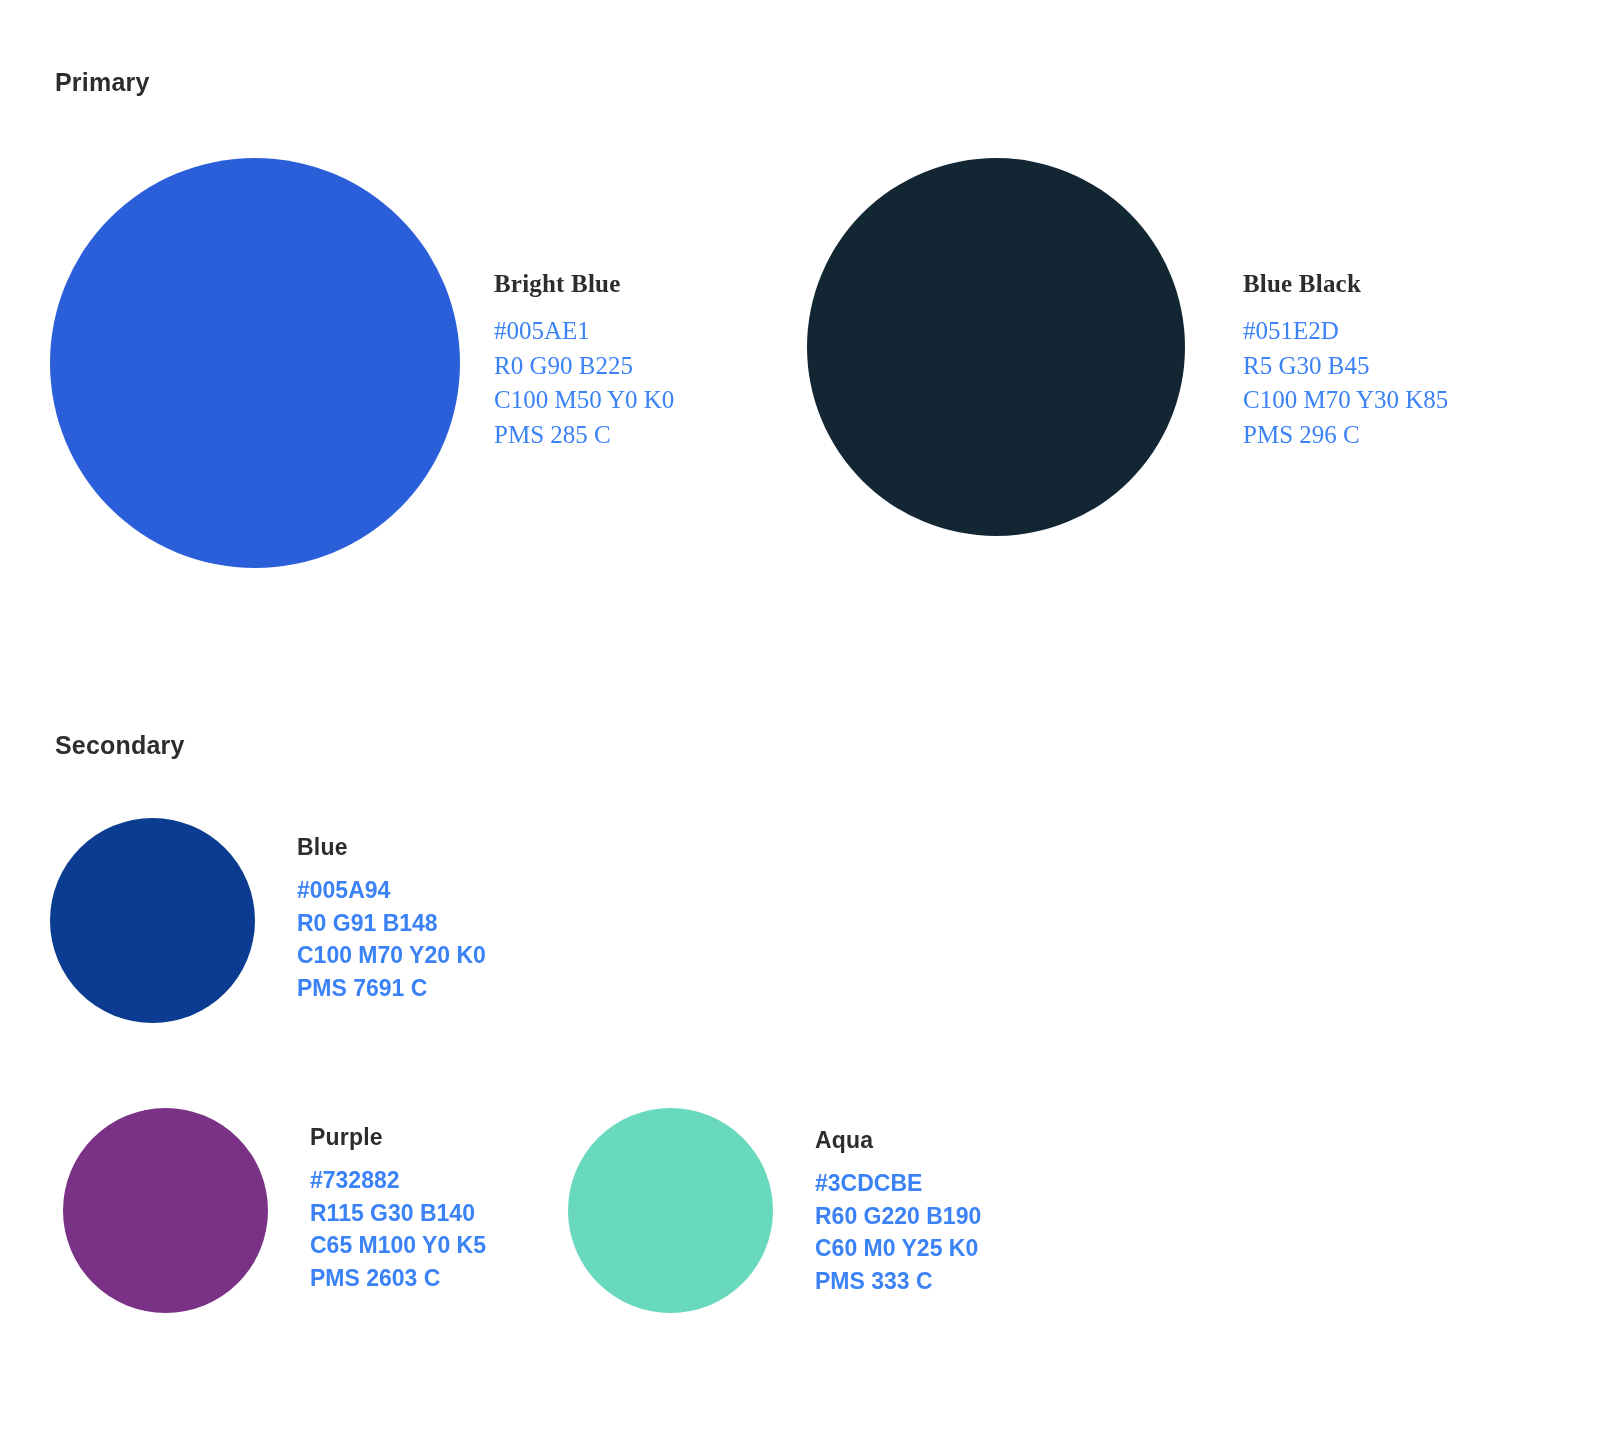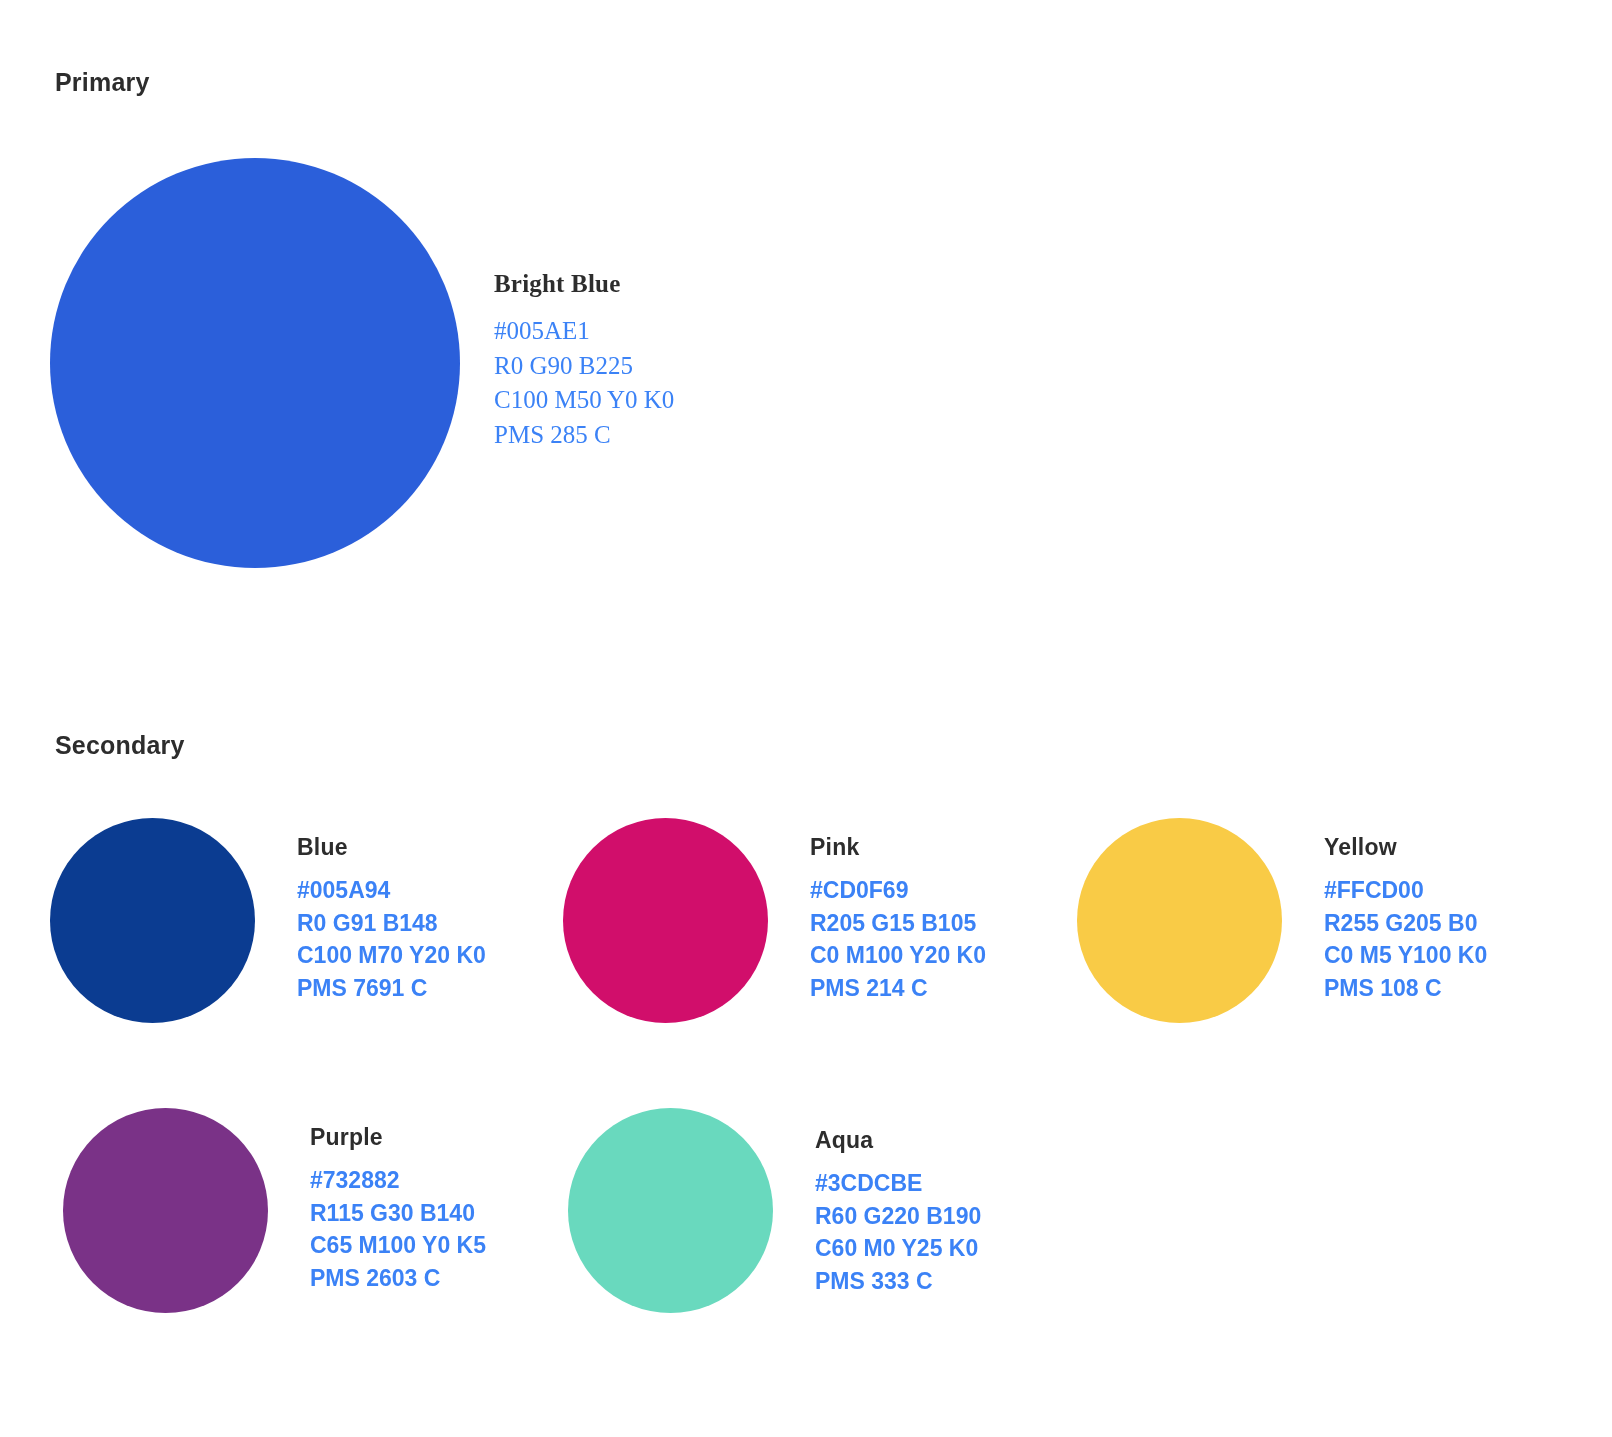--- a/index.html
+++ b/index.html
@@ -130,61 +130,49 @@
       <div class="swatch-name">Bright Blue</div>
       <div class="swatch-specs">
         <div>#005AE1</div>
         <div>R0 G90 B225</div>
         <div>C100 M50 Y0 K0</div>
         <div>PMS 285 C</div>
       </div>
     </div>
   </div>
 
+  <div class="swatch primary" id="swatch-blue-black">
+    <div class="swatch-dot" style="background-color: rgb(19, 38, 51);"></div>
+    <div class="swatch-info">
+      <div class="swatch-name">Blue Black</div>
+      <div class="swatch-specs">
+        <div>#051E2D</div>
+        <div>R5 G30 B45</div>
+        <div>C100 M70 Y30 K85</div>
+        <div>PMS 296 C</div>
+      </div>
+    </div>
+  </div>
 
   <div class="section-heading" id="heading-secondary">Secondary</div>
 
   <div class="swatch secondary" id="swatch-blue">
     <div class="swatch-dot" style="background-color: rgb(11, 60, 145);"></div>
     <div class="swatch-info">
       <div class="swatch-name">Blue</div>
       <div class="swatch-specs">
         <div>#005A94</div>
         <div>R0 G91 B148</div>
         <div>C100 M70 Y20 K0</div>
         <div>PMS 7691 C</div>
       </div>
     </div>
   </div>
 
-  <div class="swatch secondary" id="swatch-pink">
-    <div class="swatch-dot" style="background-color: rgb(209, 14, 107);"></div>
-    <div class="swatch-info">
-      <div class="swatch-name">Pink</div>
-      <div class="swatch-specs">
-        <div>#CD0F69</div>
-        <div>R205 G15 B105</div>
-        <div>C0 M100 Y20 K0</div>
-        <div>PMS 214 C</div>
-      </div>
-    </div>
-  </div>
 
-  <div class="swatch secondary" id="swatch-yellow">
-    <div class="swatch-dot" style="background-color: rgb(249, 203, 70);"></div>
-    <div class="swatch-info">
-      <div class="swatch-name">Yellow</div>
-      <div class="swatch-specs">
-        <div>#FFCD00</div>
-        <div>R255 G205 B0</div>
-        <div>C0 M5 Y100 K0</div>
-        <div>PMS 108 C</div>
-      </div>
-    </div>
-  </div>
 
   <div class="swatch secondary" id="swatch-purple">
     <div class="swatch-dot" style="background-color: rgb(122, 50, 135);"></div>
     <div class="swatch-info">
       <div class="swatch-name">Purple</div>
       <div class="swatch-specs">
         <div>#732882</div>
         <div>R115 G30 B140</div>
         <div>C65 M100 Y0 K5</div>
         <div>PMS 2603 C</div>

